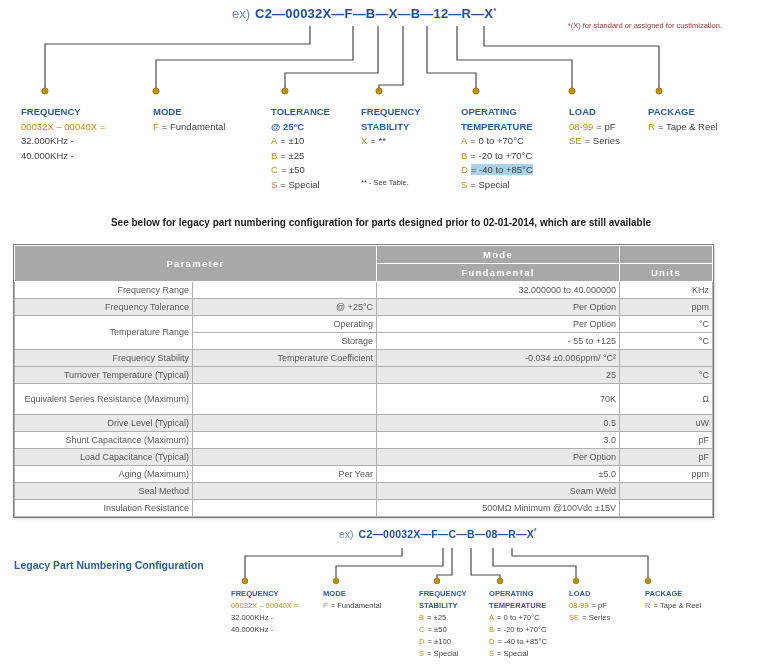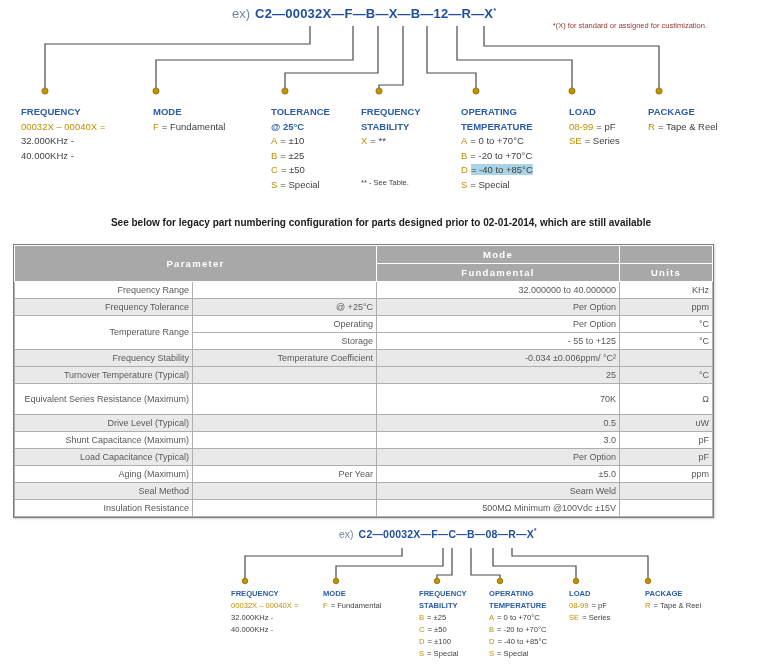--- a/index.html
+++ b/index.html
@@ -8,21 +8,21 @@
   .abs{position:absolute;}
 
   
   .pn{white-space:nowrap;}
   .pn-top{left:232px;top:6px;font-size:13px;}
   .pn-legacy{left:339px;top:527px;font-size:10.5px;}
   .pn-prefix{color:#6C86AC;font-weight:normal;margin-right:5px;}
   .pn-text{color:#1F4E9F;font-weight:bold;letter-spacing:.2px;}
   .pn-sup{color:#1F4E9F;font-weight:bold;font-size:60%;vertical-align:super;}
 
-  .note{right:27px;top:21px;font-size:7.5px;color:#953735;}
+  .note{right:12px;top:21px;font-size:7.5px;color:#953735;}
 
   
   svg.connector{left:0;overflow:visible;}
   svg.connector polyline{fill:none;stroke:#4A4A4A;stroke-width:1.2;}
   svg.connector circle{fill:#C29200;stroke:#8F6B00;stroke-width:.8;}
 
   
   .legend-col{position:absolute;font-size:9.5px;line-height:14.5px;color:#3F3F3F;white-space:nowrap;margin-left:13px;}
   .col-h{color:#2A5CA8;font-weight:bold;}
   .code{color:#BF8F00;font-weight:normal;margin-right:3px;}
@@ -245,20 +245,21 @@
             <td class="c3"></td>
           </tr>
         </tbody>
     </table>
   </div>
 
   <div class="abs pn pn-legacy">
     <span class="pn-prefix">ex)</span><span class="pn-text">C2—00032X—F—C—B—08—R—X</span><span class="pn-sup">*</span>
   </div>
 
+  <div class="abs legacy-label">Legacy Part Numbering Configuration</div>
 
   <svg class="abs connector" style="top:520px;width:777px;height:70px" viewBox="0 0 777 70">
     <polyline points="402,28 402,36 245,36 245,58"></polyline>
     <polyline points="443,28 443,46 336,46 336,58"></polyline>
     <polyline points="452,28 452,55 437,55 437,58"></polyline>
     <polyline points="471,28 471,55 500,55 500,58"></polyline>
     <polyline points="493,28 493,46 576,46 576,58"></polyline>
     <polyline points="512,28 512,36 648,36 648,58"></polyline>
     <circle cx="245" cy="61" r="2.8"></circle>
     <circle cx="336" cy="61" r="2.8"></circle>

